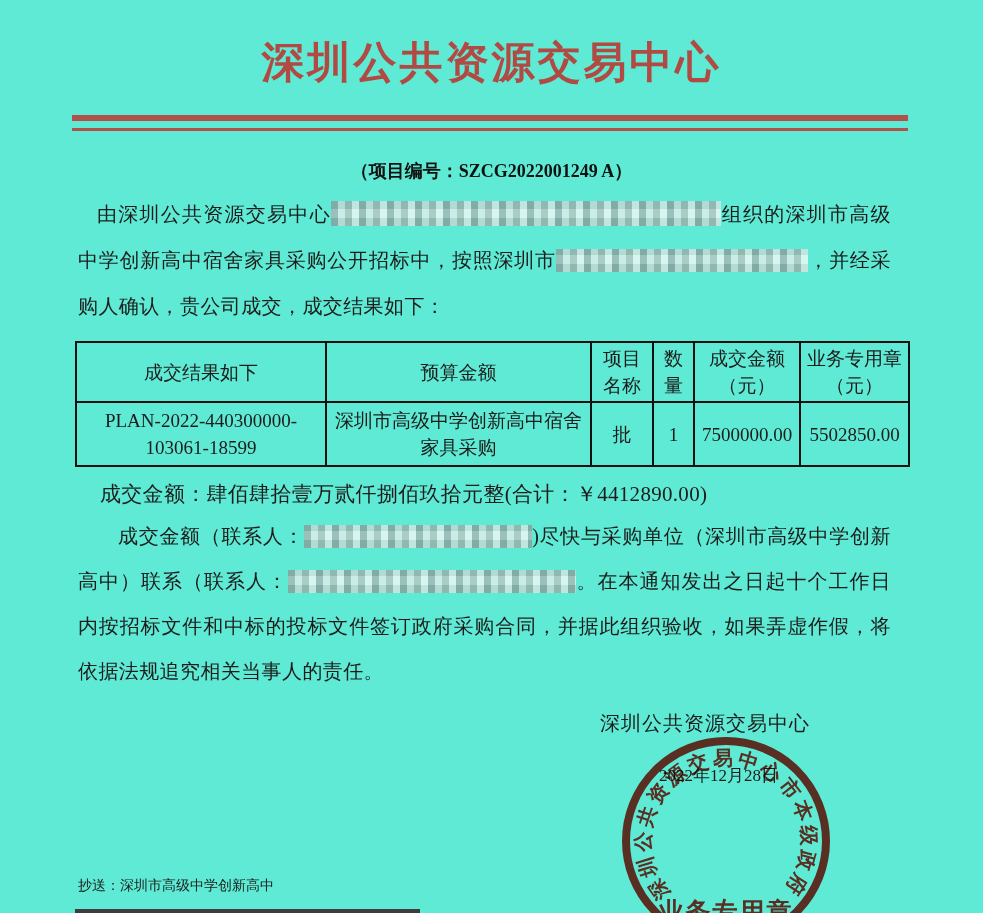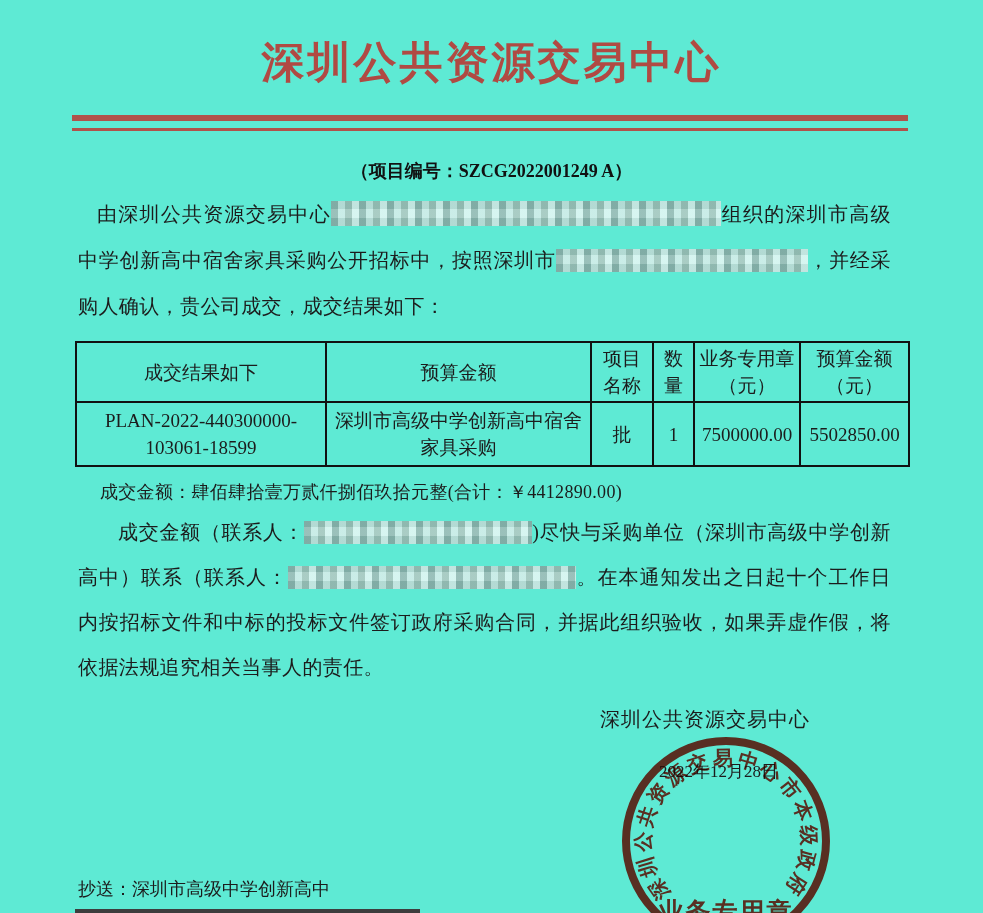--- a/index.html
+++ b/index.html
@@ -45,21 +45,21 @@
     margin:0 92px 0 78px;
     font-size:20px;
     line-height:46px;
     text-align:justify;
     letter-spacing:0.4px;
   }
   .para1{margin-top:8px;text-indent:19px;}
   .para2{margin-top:6px;line-height:45px;text-indent:40px;}
   .amount-line{
     margin:13px 75px 0 78px;
-    font-size:18px;
+    font-size:21px;
     text-indent:22px;
     letter-spacing:0.3px;
   }
   
   .redact{
     display:inline-block;
     height:25px;
     vertical-align:-5px;
     text-indent:0;
     background-image:
@@ -107,21 +107,21 @@
     left:617px;top:732px;
     width:218px;height:218px;
     mix-blend-mode:multiply;
     opacity:.93;
     pointer-events:none;
   }
   
   .footer-cc{
     position:absolute;
     left:78px;top:877px;
-    font-size:18px;
+    font-size:14px;
   }
   .bottom-divider{
     position:absolute;
     left:75px;top:909px;
     width:345px;height:4px;
     background:#3d3d3d;
   }
 </style>
 </head>
 <body>
@@ -149,22 +149,22 @@
         <col class="c4">
         <col class="c5">
         <col class="c6">
     </colgroup>
     <tbody>
         <tr class="hdr">
       <th>成交结果如下</th>
       <th>预算金额</th>
       <th>项目名称</th>
       <th>数量</th>
+      <th>成交金额（元）</th>
       <th>业务专用章（元）</th>
-      <th>预算金额（元）</th>
     </tr>
     <tr class="data">
       <td>PLAN-2022-440300000-103061-18599</td>
       <td>深圳市高级中学创新高中宿舍家具采购</td>
       <td>批</td>
       <td>1</td>
       <td>7500000.00</td>
       <td>5502850.00</td>
     </tr>
   </tbody>

